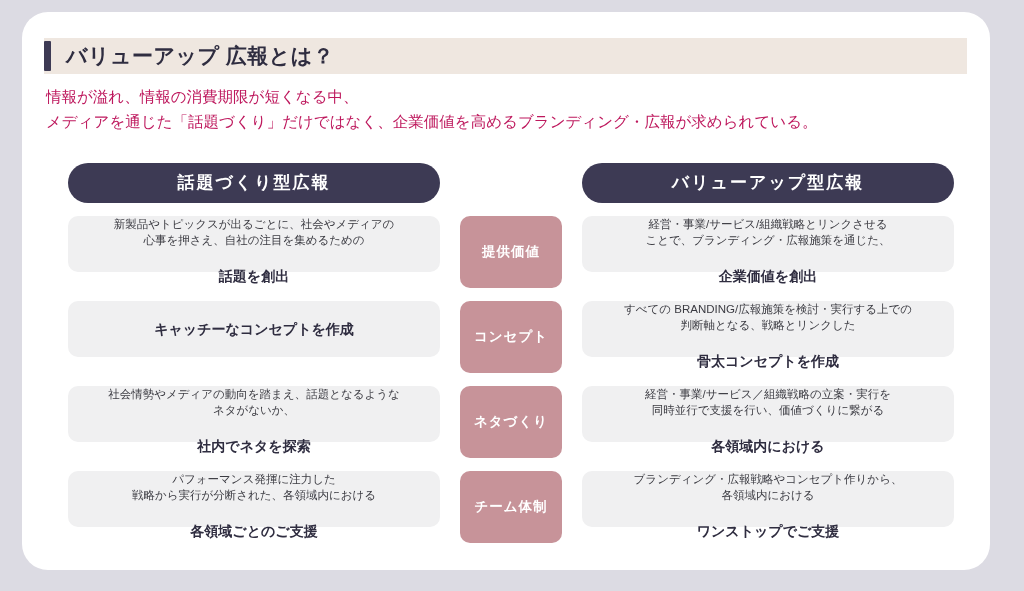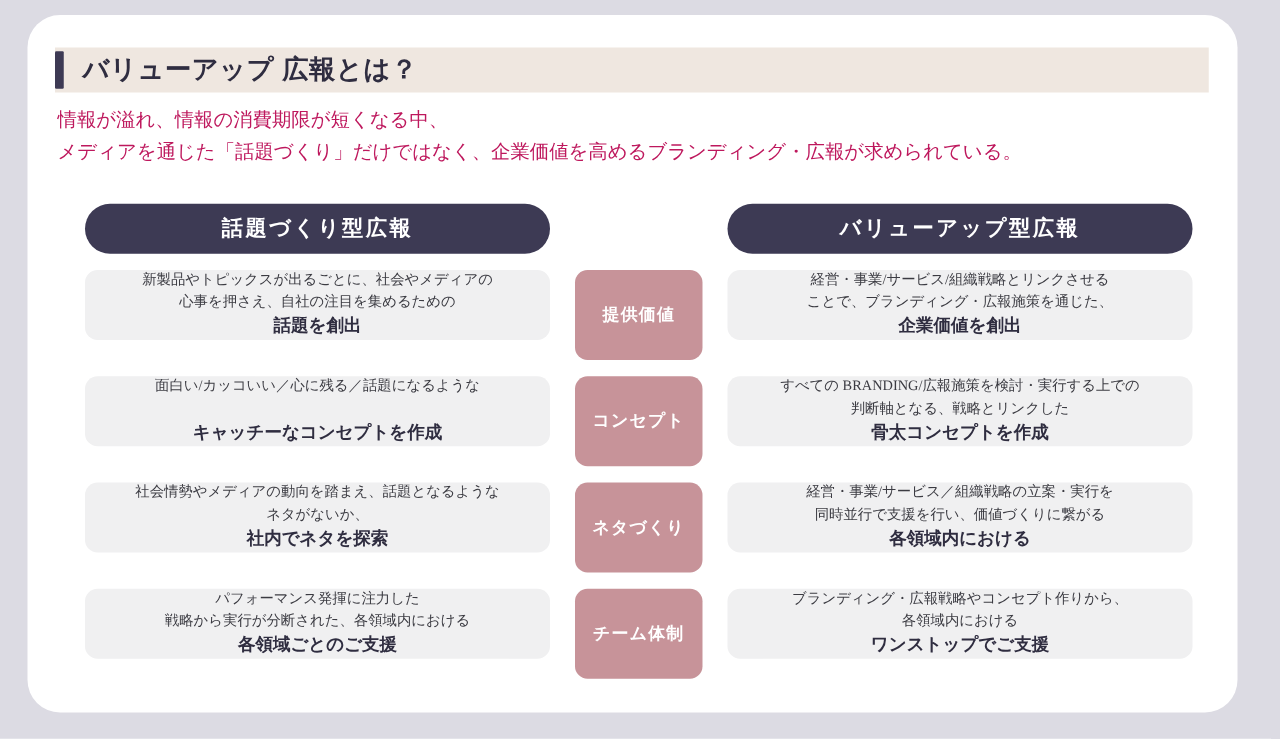--- a/index.html
+++ b/index.html
@@ -115,40 +115,39 @@
   .cell {
     position: absolute;
     top: 0;
     height: 56px;
     background: #f0f0f1;
     border-radius: 10px;
     box-sizing: border-box;
     display: flex;
     flex-direction: column;
     align-items: center;
-    justify-content: space-between;
+    justify-content: flex-start;
     padding: 0 10px;
-    font-family: Liberation Serif, serif;
   }
   .cell.left  { left: 0px;   width: 372px; }
   .cell.right { left: 514px; width: 372px; }
 
   .cell .body-line {
     font-size: 11.5px;
     line-height: 16px;
     color: #3b3b42;
     white-space: nowrap;
   }
   .cell .lead-line {
     font-size: 14px;
     line-height: 20px;
     font-weight: bold;
     color: #2f2d40;
     white-space: nowrap;
-    margin-top: 1px;
+    margin-top: 18px;
   }
 
   .badge {
     position: absolute;
     left: 392px;
     top: 0;
     width: 102px;
     height: 72px;
     background: #c79399;
     border-radius: 10px;
@@ -196,21 +195,20 @@
         <div class="badge">提供価値</div>
         <div class="cell right">
           <div class="body-line">経営・事業/サービス/組織戦略とリンクさせる</div>
           <div class="body-line">ことで、ブランディング・広報施策を通じた、</div>
           <div class="lead-line">企業価値を創出</div>
         </div>
       </div>
 
       <div class="row">
         <div class="cell left">
-          <div class="body-line">面白い/カッコいい／心に残る／話題になるような</div>
           <div class="lead-line">キャッチーなコンセプトを作成</div>
         </div>
         <div class="badge">コンセプト</div>
         <div class="cell right">
           <div class="body-line">すべての BRANDING/広報施策を検討・実行する上での</div>
           <div class="body-line">判断軸となる、戦略とリンクした</div>
           <div class="lead-line">骨太コンセプトを作成</div>
         </div>
       </div>
 

